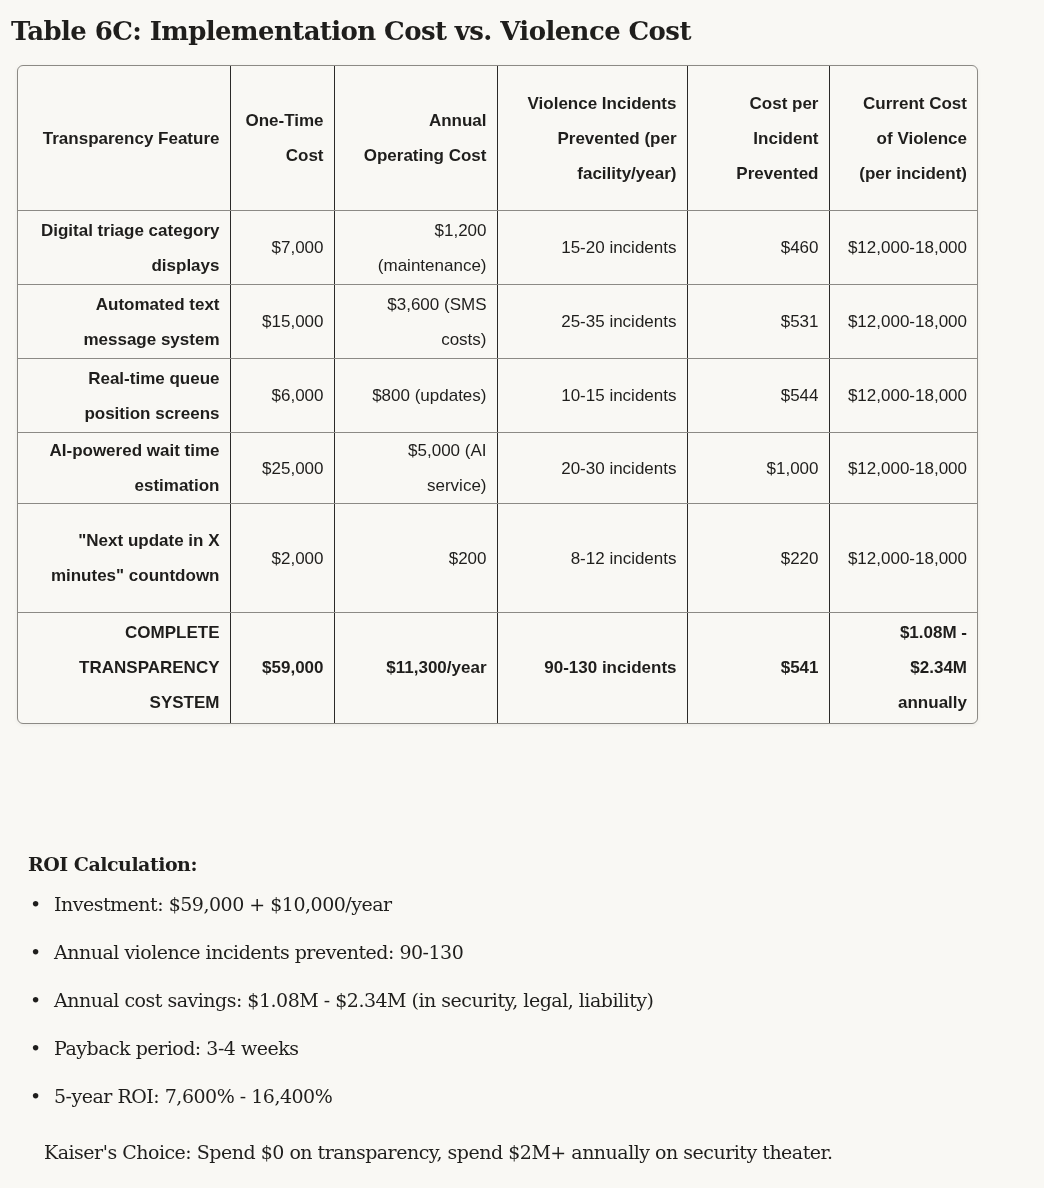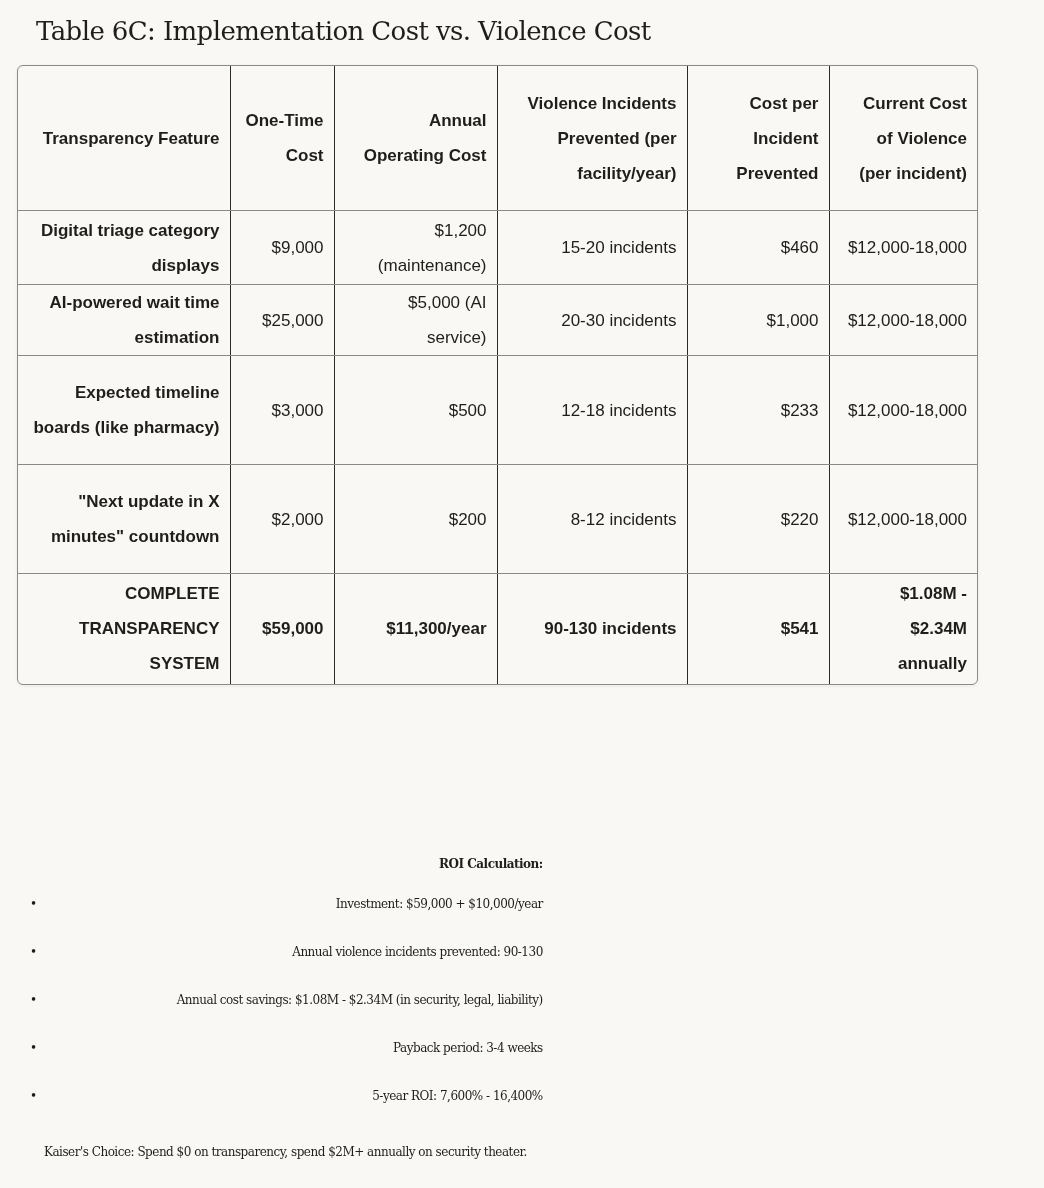--- a/index.html
+++ b/index.html
@@ -3,22 +3,22 @@
 <meta charset="utf-8">
 <style>
   html, body { margin: 0; padding: 0; }
   body {
     width: 1044px; height: 1188px; overflow: hidden;
     background: #f9f8f4; color: #1f1e1c;
     font-family: "Liberation Sans", sans-serif;
     position: relative;
   }
   .title {
-    position: absolute; left: 36px; top: 16px;
-    font-family: "DejaVu Serif", serif; font-weight: normal;
+    position: absolute; left: 11px; top: 16px;
+    font-family: "DejaVu Serif", serif; font-weight: bold;
     font-size: 26px; letter-spacing: -0.6px; color: #1f1e1c;
     margin: 0;
   }
   .table-wrap {
     position: absolute; left: 17px; top: 65px;
     width: 959px;
     border: 1px solid #8c8a85; border-radius: 6px;
     overflow: hidden;
     box-shadow: 0 1px 4px rgba(0,0,0,0.06);
     background: #f9f8f4;
@@ -34,22 +34,22 @@
     text-align: right; vertical-align: middle;
     color: #1f1e1c;
   }
   th:last-child, td:last-child { border-right: none; padding-left: 16px; }
   tbody tr:last-child td { border-bottom: none; }
   th { font-weight: bold; height: 144px; }
   td.feature { font-weight: bold; }
   tr.total td { font-weight: bold; }
   .roi {
     position: absolute; left: 28px; top: 848px;
-    font-family: "DejaVu Serif", serif; font-size: 12px;
-    letter-spacing: -0.5px; color: #1f1e1c; text-align: right;
+    font-family: "DejaVu Serif", serif; font-size: 19px;
+    letter-spacing: -0.5px; color: #1f1e1c;
   }
   .roi-head { font-weight: bold; margin: 0; line-height: 32px; }
   ul.roi-list { list-style: none; margin: 0; padding: 0; }
   ul.roi-list li { position: relative; padding-left: 26px; line-height: 48px; }
   ul.roi-list li .bullet { position: absolute; left: 2px; top: 0; }
   .roi-list b, .kaiser b { font-weight: normal; }
   .kaiser { line-height: 32px; margin-top: 0; }
 </style>
 </head>
 <body>
@@ -72,40 +72,48 @@
         <th>One-Time Cost</th>
         <th>Annual Operating Cost</th>
         <th>Violence Incidents Prevented (per facility/year)</th>
         <th>Cost per Incident Prevented</th>
         <th>Current Cost of Violence (per incident)</th>
       </tr>
     </thead>
     <tbody id="tbody">
         <tr style="height: 74px;">
           <td class="feature">Digital triage category displays</td>
-          <td>$9,000</td>
+          <td>$7,000</td>
           <td>$1,200 (maintenance)</td>
           <td>15-20 incidents</td>
           <td>$460</td>
+          <td>$12,000-18,000</td>
+        </tr>
+        <tr style="height: 74px;">
+          <td class="feature">Automated text message system</td>
+          <td>$15,000</td>
+          <td>$3,600 (SMS costs)</td>
+          <td>25-35 incidents</td>
+          <td>$531</td>
+          <td>$12,000-18,000</td>
+        </tr>
+        <tr style="height: 74px;">
+          <td class="feature">Real-time queue position screens</td>
+          <td>$6,000</td>
+          <td>$800 (updates)</td>
+          <td>10-15 incidents</td>
+          <td>$544</td>
           <td>$12,000-18,000</td>
         </tr>
         <tr style="height: 69px;">
           <td class="feature">AI-powered wait time estimation</td>
           <td>$25,000</td>
           <td>$5,000 (AI service)</td>
           <td>20-30 incidents</td>
           <td>$1,000</td>
-          <td>$12,000-18,000</td>
-        </tr>
-        <tr style="height: 109px;">
-          <td class="feature">Expected timeline boards (like pharmacy)</td>
-          <td>$3,000</td>
-          <td>$500</td>
-          <td>12-18 incidents</td>
-          <td>$233</td>
           <td>$12,000-18,000</td>
         </tr>
         <tr style="height: 109px;">
           <td class="feature">"Next update in X minutes" countdown</td>
           <td>$2,000</td>
           <td>$200</td>
           <td>8-12 incidents</td>
           <td>$220</td>
           <td>$12,000-18,000</td>
         </tr>

